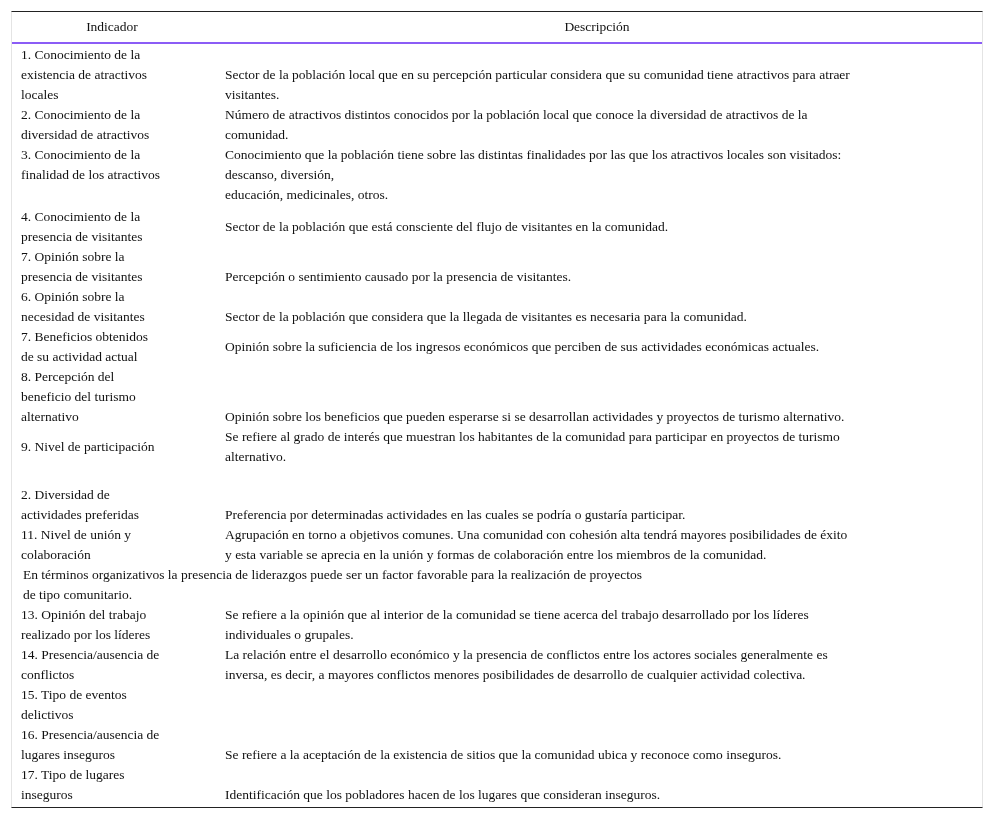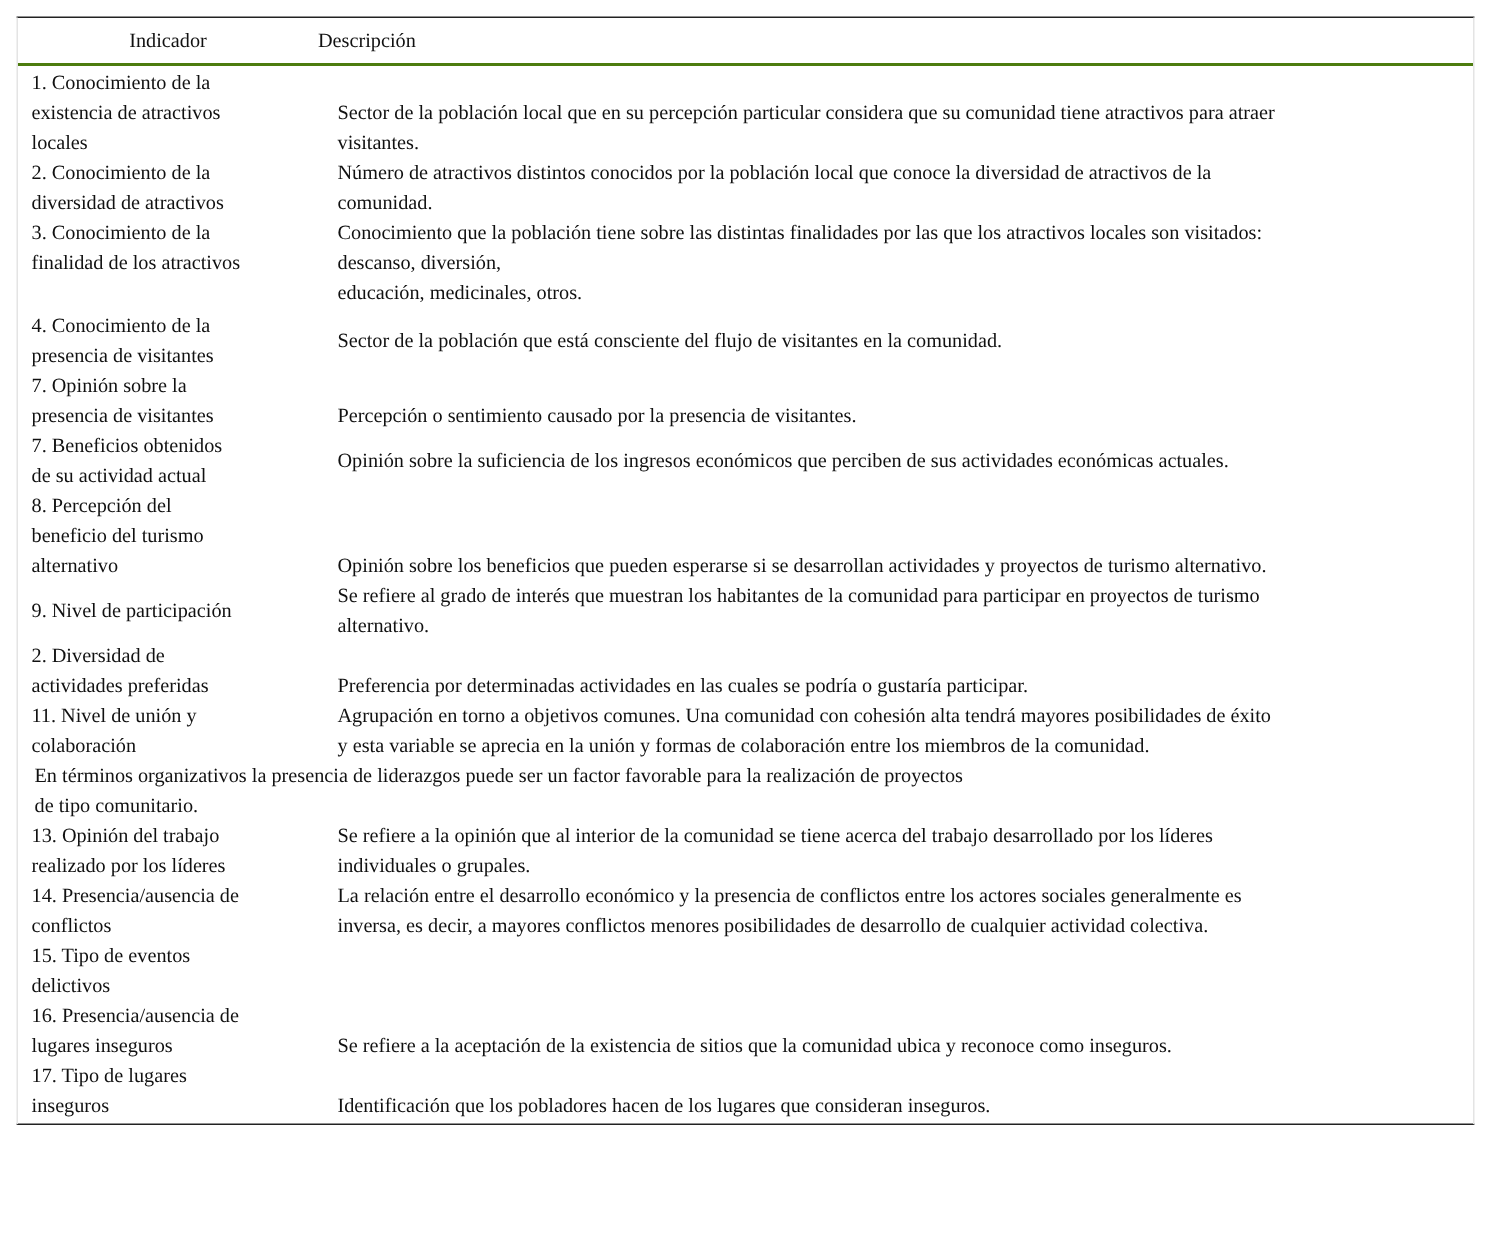--- a/index.html
+++ b/index.html
@@ -1,24 +1,24 @@
 <!DOCTYPE html>
 <html><head>
 <meta charset="utf-8">
 <style>
   html, body { margin: 0; padding: 0; background: #ffffff; }
   body { width: 992px; height: 837px; overflow: hidden; position: relative;
          font-family: "Liberation Serif", "DejaVu Serif", serif; color: #111; }
   .tbl { position: absolute; left: 11px; top: 11px; width: 970px;
          border-top: 1px solid #222; border-bottom: 1px solid #222;
          border-left: 1px solid #e4e4e4; border-right: 1px solid #e4e4e4; }
-  .hdr { display: flex; height: 30px; border-bottom: 2px solid #4d7c0f; align-items: center;
+  .hdr { display: flex; height: 30px; border-bottom: 2px solid #8b5cf6; align-items: center;
          font-size: 13.5px; }
   .hdr .c1 { width: 200px; text-align: center; }
-  .hdr .c2 { flex: 1; text-align: left; }
+  .hdr .c2 { flex: 1; text-align: center; }
   .row { display: flex; font-size: 13.5px; line-height: 20px; }
   .row .c1 { width: 202px; padding-left: 9px; box-sizing: border-box; white-space: pre-line; }
   .row .c2 { flex: 1; padding-left: 11px; padding-right: 30px; white-space: pre-line; }
   .va-b .c2 { align-self: flex-end; }
   .va-c .c2 { align-self: center; }
   .va-t .c2 { align-self: flex-start; }
   .va-c1 .c1 { align-self: center; }
 </style>
 </head>
 <body>
@@ -54,32 +54,37 @@
   <div class="row va-c">
     <div class="c1">4. Conocimiento de la
 presencia de visitantes</div>
     <div class="c2">Sector de la población que está consciente del flujo de visitantes en la comunidad.</div>
   </div>
   <div class="row va-b">
     <div class="c1">7. Opinión sobre la
 presencia de visitantes</div>
     <div class="c2">Percepción o sentimiento causado por la presencia de visitantes.</div>
   </div>
+  <div class="row va-b">
+    <div class="c1">6. Opinión sobre la
+necesidad de visitantes</div>
+    <div class="c2">Sector de la población que considera que la llegada de visitantes es necesaria para la comunidad.</div>
+  </div>
   <div class="row va-c">
     <div class="c1">7. Beneficios obtenidos
 de su actividad actual</div>
     <div class="c2">Opinión sobre la suficiencia de los ingresos económicos que perciben de sus actividades económicas actuales.</div>
   </div>
   <div class="row va-b">
     <div class="c1">8. Percepción del
 beneficio del turismo
 alternativo</div>
     <div class="c2">Opinión sobre los beneficios que pueden esperarse si se desarrollan actividades y proyectos de turismo alternativo.</div>
   </div>
-  <div class="row va-t va-c1" style="margin-bottom:0">
+  <div class="row va-t va-c1" style="margin-bottom:18px">
     <div class="c1">9. Nivel de participación</div>
     <div class="c2">Se refiere al grado de interés que muestran los habitantes de la comunidad para participar en proyectos de turismo
 alternativo.</div>
   </div>
   <div class="row va-b">
     <div class="c1">2. Diversidad de
 actividades preferidas</div>
     <div class="c2">Preferencia por determinadas actividades en las cuales se podría o gustaría participar.</div>
   </div>
   <div class="row va-t">

